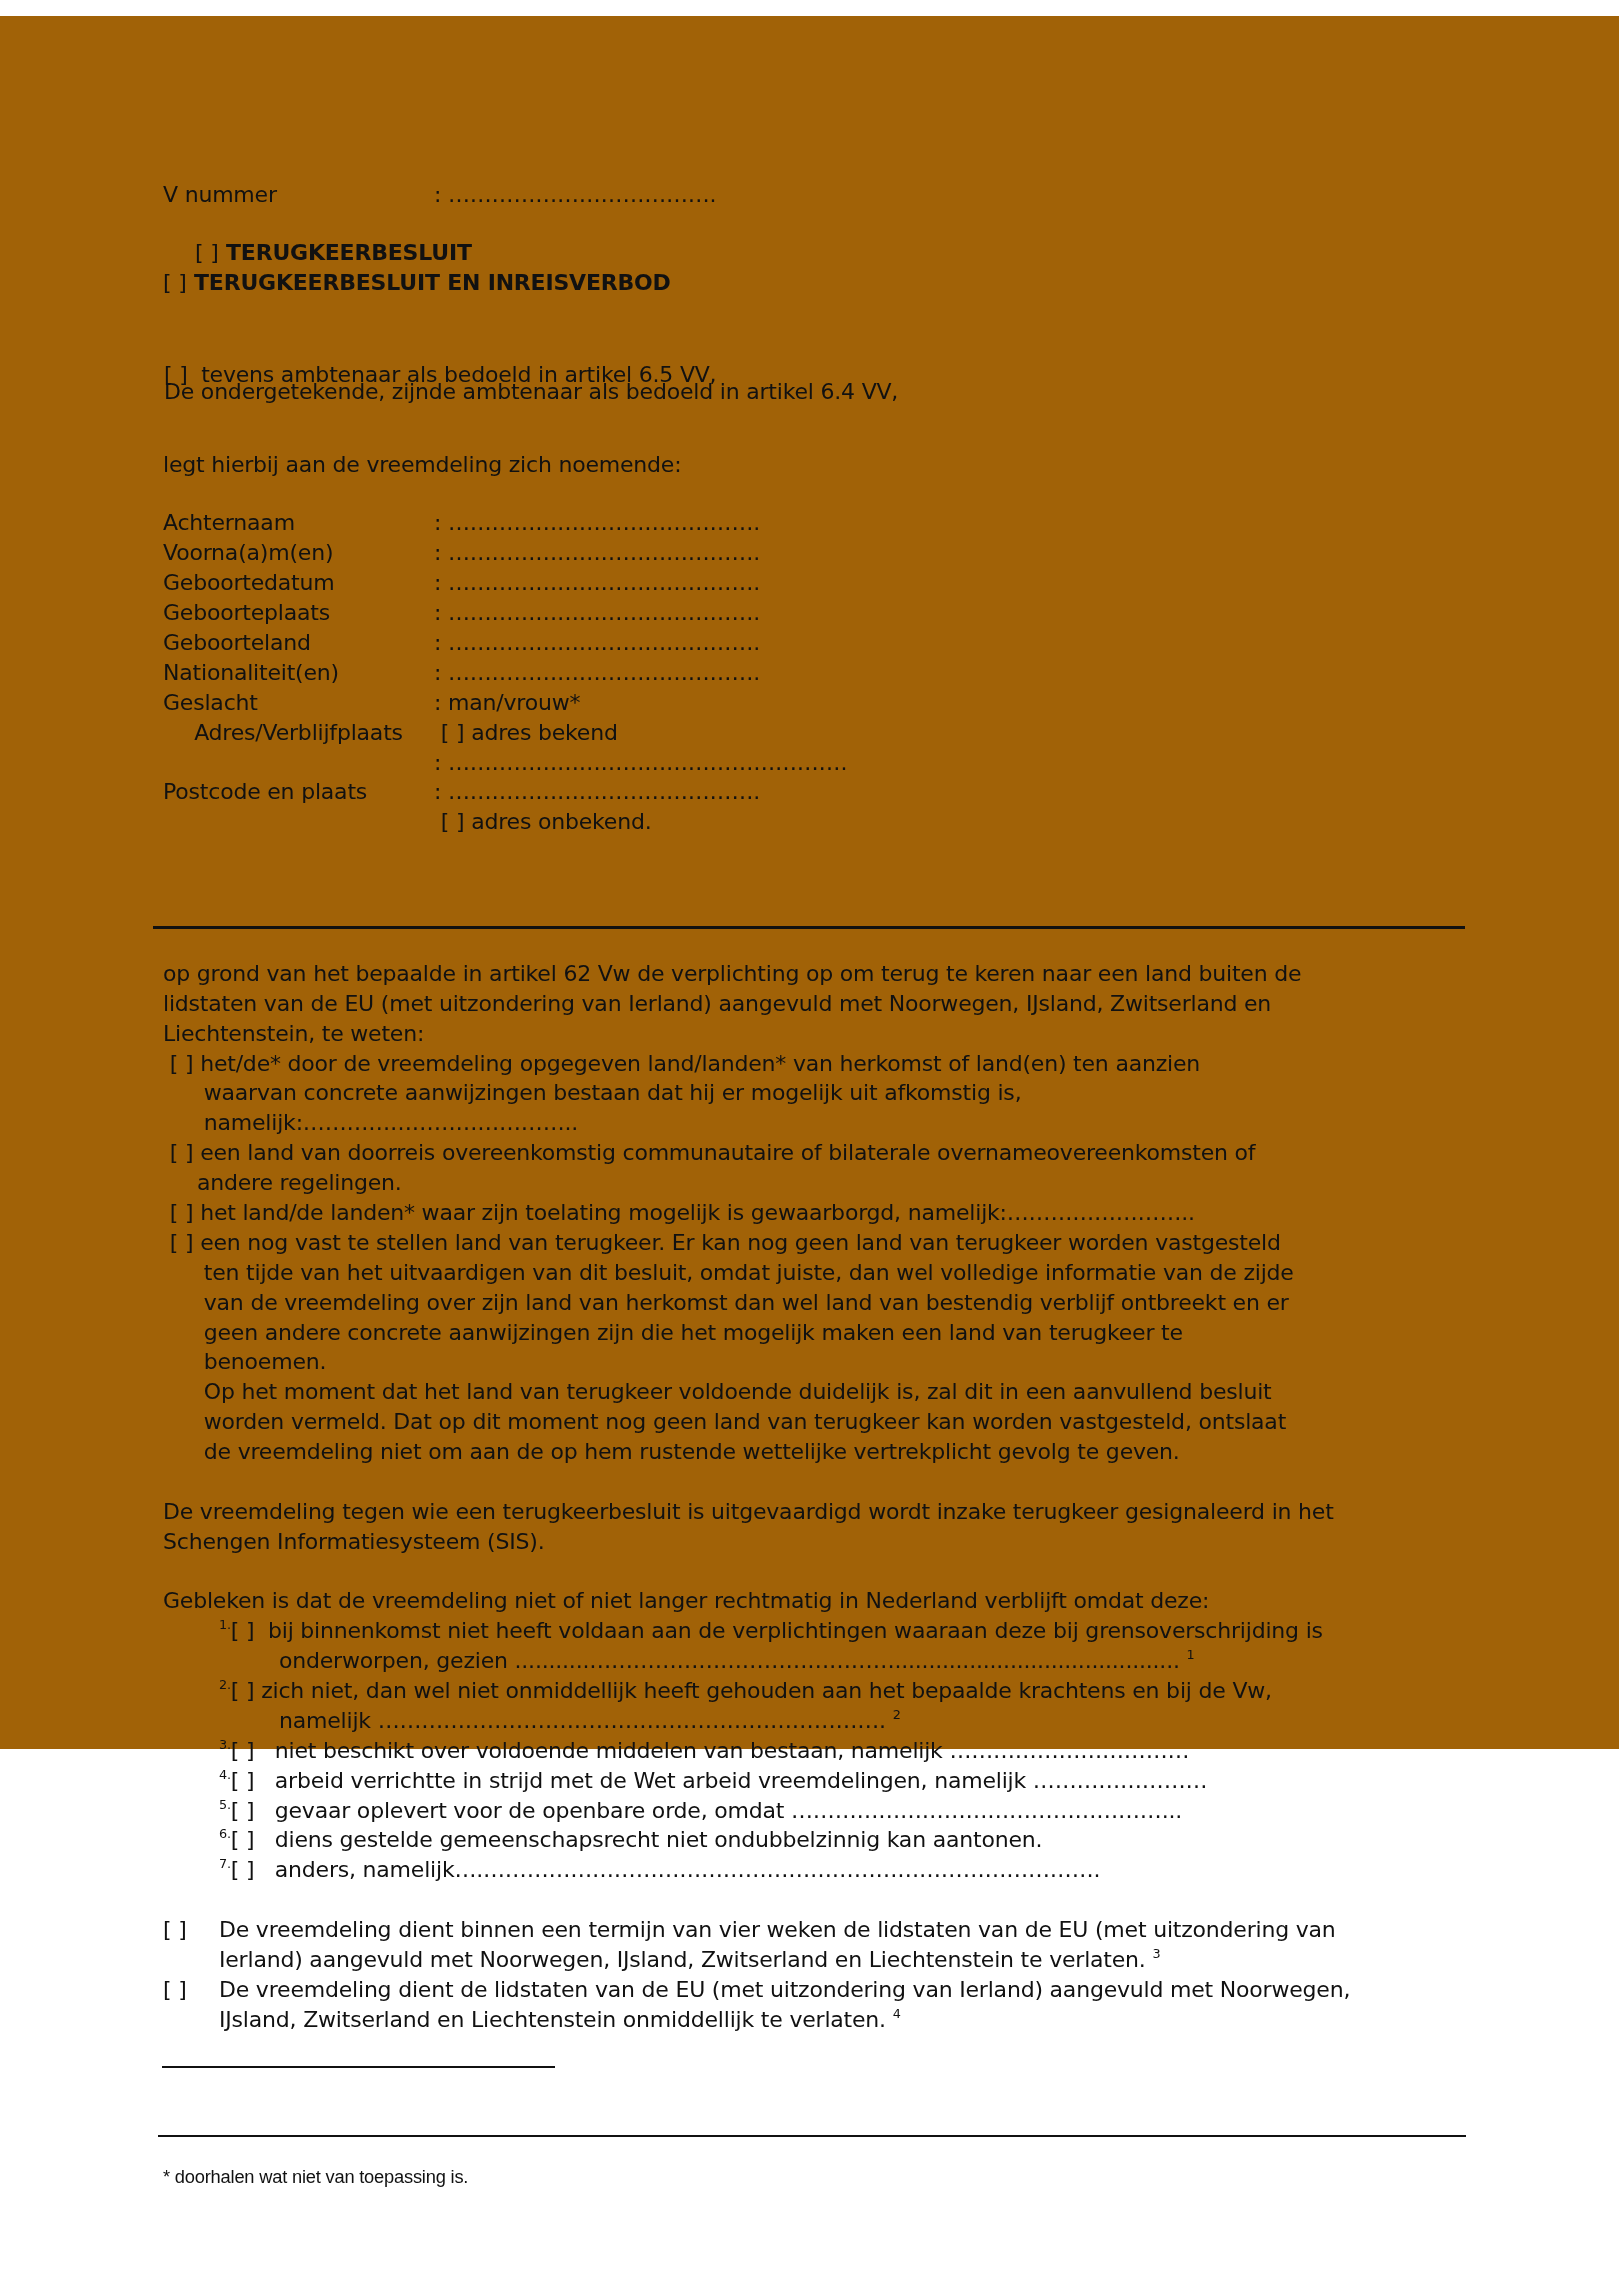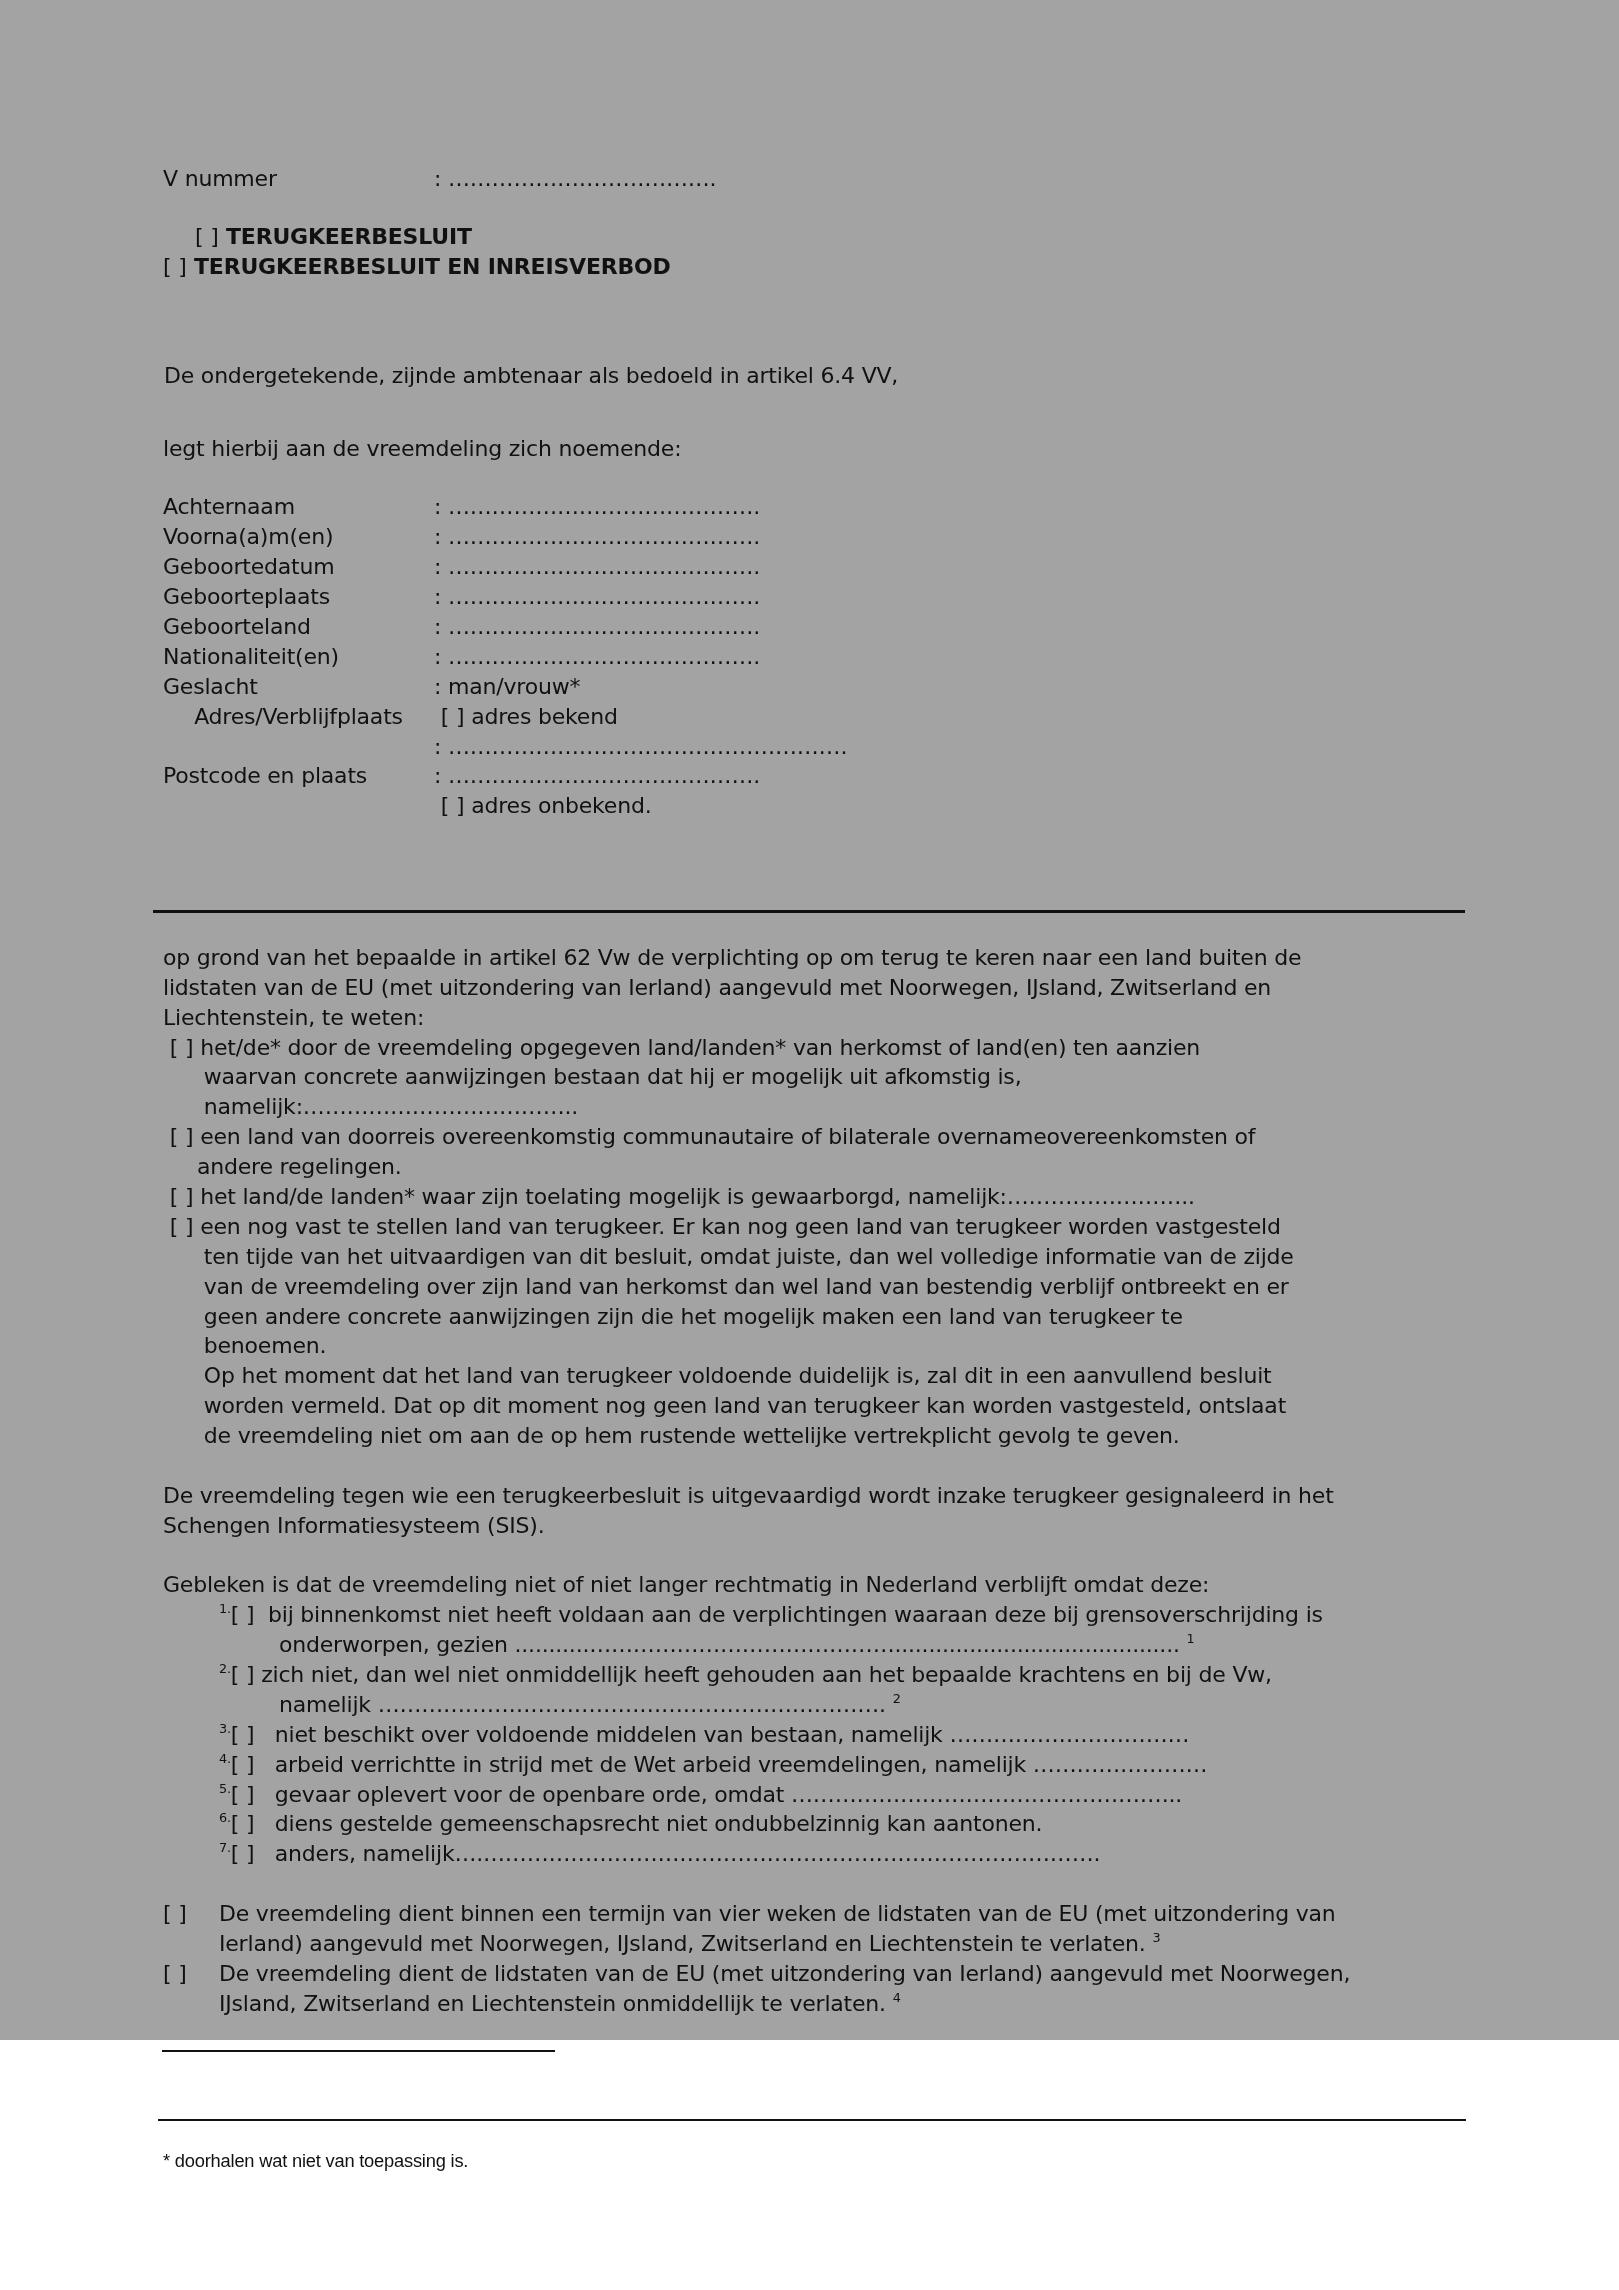--- a/index.html
+++ b/index.html
@@ -1,38 +1,39 @@
 <!DOCTYPE html>
 <html style="font-size:14.6px"><head>
 <meta charset="utf-8">
 <style>
   html, body { margin: 0; padding: 0; background: #ffffff; }
   body { width: 1619px; height: 2291px; position: relative; overflow: hidden;
          font-family: "DejaVu Sans", sans-serif; color: #111; }
-  .page { position: absolute; left: 0; top: 0; width: 1619px; height: 2040px; background: #a3a3a3; }
+  .page { position: absolute; left: 0; top: 16px; width: 1619px; height: 1733px; background: #a16207; }
   .t { position: absolute; font-size: 22px; line-height: 29px; white-space: pre; letter-spacing: -0.2px; }
   .b { font-weight: bold; }
   .sup { font-size: 12.8px; position: relative; top: -9.1px; }
   .rule { position: absolute; background: #111; height: 2.7px; }
   .fn { position: absolute; font-size: 17.4px; line-height: 24px; white-space: pre; letter-spacing: -0.2px; }
   .fn .sup { font-size: 11px; top: -7.3px; }
   .arial { font-family: "Liberation Sans", sans-serif; font-size: 18.3px; }
   .label { display: inline-block; width: 271px; }
 </style>
 </head>
 <body>
 
 <div class="page">
 
   <div class="t" style="left:163px; top:164px;"><span class="label">V nummer</span><span>: ……………………………….</span></div>
 
   <div class="t b" style="left:163px; top:222px;margin-left:32px;"><span style="font-weight:normal">[ ]</span> <span>TERUGKEERBESLUIT</span></div>
   <div class="t b" style="left:163px; top:252px;"><span style="font-weight:normal">[ ]</span> <span>TERUGKEERBESLUIT EN INREISVERBOD</span></div>
 
   <div class="t" style="left:164px; top:313px;margin-top:48px;">De ondergetekende, zijnde ambtenaar als bedoeld in artikel 6.4 VV,</div>
+  <div class="t" style="left:164px; top:344px;">[ ]  tevens ambtenaar als bedoeld in artikel 6.5 VV,</div>
   <div class="t" style="left:163px; top:434px;">legt hierbij aan de vreemdeling zich noemende:</div>
 
   <div id="fields">
       <div class="t" style="left: 163px; top: 492px;"><span class="label">Achternaam</span><span>: …………………………………….</span></div>
       <div class="t" style="left: 163px; top: 522px;"><span class="label">Voorna(a)m(en)</span><span>: …………………………………….</span></div>
       <div class="t" style="left: 163px; top: 552px;"><span class="label">Geboortedatum</span><span>: …………………………………….</span></div>
       <div class="t" style="left: 163px; top: 582px;"><span class="label">Geboorteplaats</span><span>: …………………………………….</span></div>
       <div class="t" style="left: 163px; top: 612px;"><span class="label">Geboorteland</span><span>: …………………………………….</span></div>
       <div class="t" style="left: 163px; top: 642px;"><span class="label">Nationaliteit(en)</span><span>: …………………………………….</span></div>
       <div class="t" style="left: 163px; top: 672px;"><span class="label">Geslacht</span><span>: man/vrouw*</span></div>

